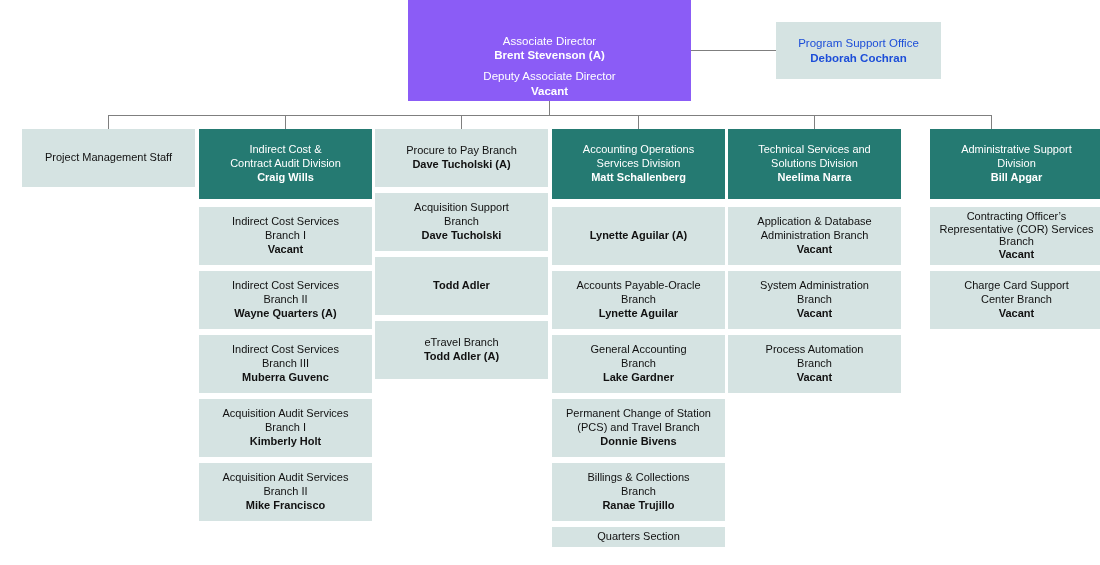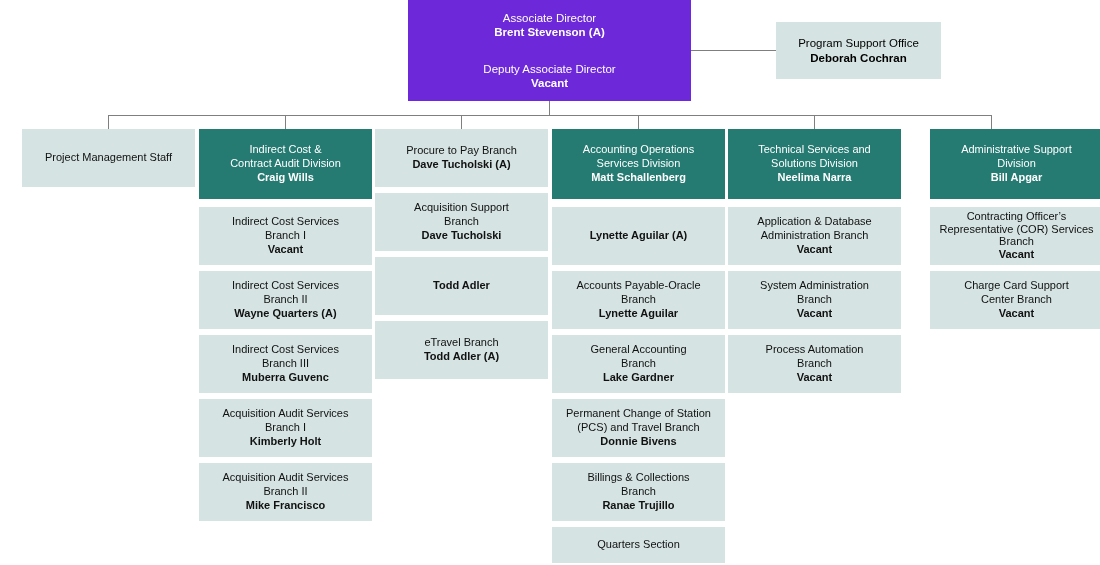--- a/index.html
+++ b/index.html
@@ -1,33 +1,33 @@
 <!DOCTYPE html>
 <html><head>
 <meta charset="utf-8">
 <style>
   html,body { margin:0; padding:0; background:#ffffff; font-family:"Liberation Sans", sans-serif; }
   .canvas { position:relative; width:1100px; height:565px; background:#ffffff; overflow:hidden; }
 
   .box { position:absolute; display:flex; flex-direction:column; align-items:center; justify-content:center;
          text-align:center; box-sizing:border-box; padding:3px 4px; }
-  .root-box { background:#6d28d9; color:#ffffff; }
-  .side-box { background:#d5e3e2; color:#000000; }
+  .root-box { background:#8b5cf6; color:#ffffff;justify-content:flex-end; }
+  .side-box { background:#d5e3e2; color:#1d4ed8; }
   .div-head { background:#257a72; color:#ffffff; }
   .unit     { background:#d5e3e2; color:#111111; }
 
   .title  { font-size:11px; line-height:1.25; white-space:pre-line; }
   .leader { font-size:11px; line-height:1.25; font-weight:bold; white-space:pre-line; }
   .root-box .title, .root-box .leader, .side-box .title, .side-box .leader { font-size:11.5px; }
-  .gap { margin-top:22px; }
+  .gap { margin-top:7px; }
 
   .col { position:absolute; top:129px; width:173px; display:flex; flex-direction:column; }
   .col .div-head { position:relative; height:70px; width:173px; margin-bottom:8px; }
   .col .unit { position:relative; height:58px; width:173px; margin-bottom:6px; }
-  .col .unit.short { height:36px;text-align:right; }
+  .col .unit.short { height:20px;text-align:right; }
   .col .unit.dense .title { line-height:1.15; }
 
   .connector { position:absolute; background:#7f7f7f; }
 </style>
 </head>
 <body>
 
 <div class="canvas">
 
   <div class="connector" style="left:691px; top:50px; width:85px; height:1px;"></div>

